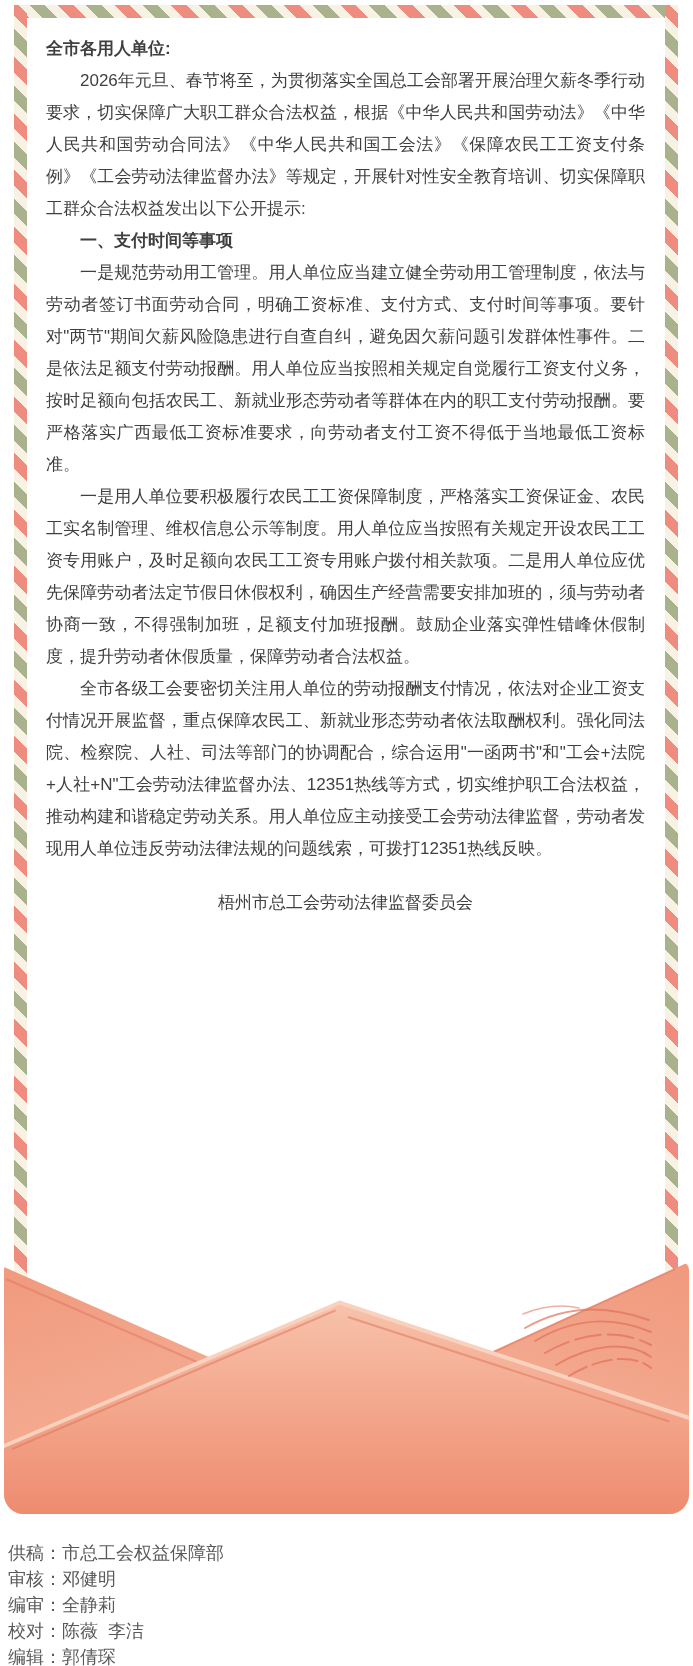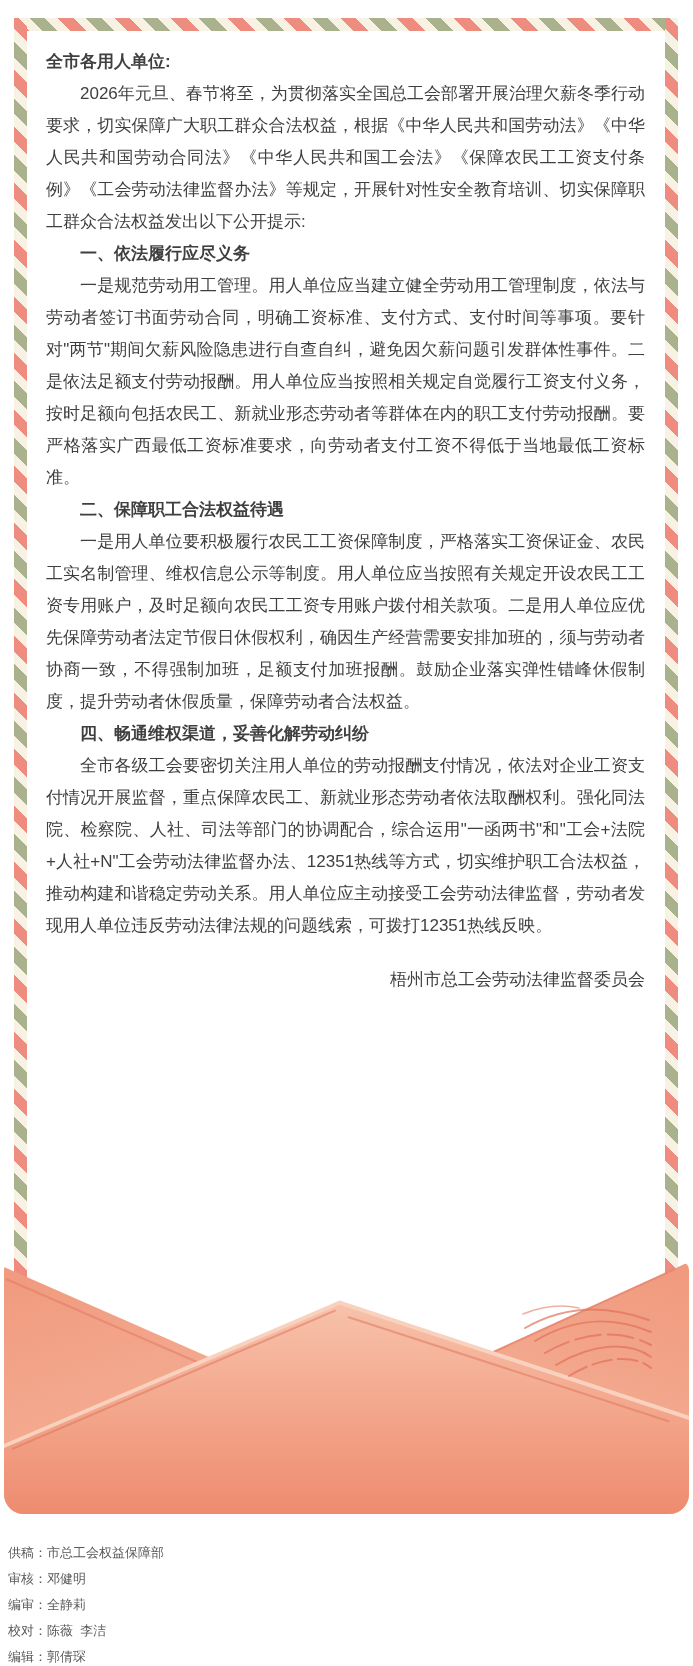--- a/index.html
+++ b/index.html
@@ -4,41 +4,41 @@
 <style>
   html,body{margin:0;padding:0;}
   body{
     width:693px;height:1666px;position:relative;background:#ffffff;
     font-family:"Liberation Sans","DejaVu Sans",sans-serif;overflow:hidden;
   }
   .page{position:absolute;inset:0;}
 
   
   .letter{
-    position:absolute;left:14px;top:18px;width:664px;height:1425px;
+    position:absolute;left:14px;top:5px;width:664px;height:1425px;
     background:#ffffff;z-index:1;
   }
   .strip{
     position:absolute;
     background:repeating-linear-gradient(45deg,
       #ee8d7f 0 11px,
       #f8f2e4 11px 20px,
       #a9b18d 20px 31px,
       #f8f2e4 31px 40px);
   }
   .strip-top{left:0;top:0;width:100%;height:13px;}
   .strip-left{left:0;top:0;width:13px;height:100%;}
   .strip-right{right:0;top:0;width:13px;height:100%;}
 
   .content{position:absolute;left:32px;right:33px;top:13px;}
   .content p{margin:0;font-size:17px;line-height:32px;color:#3f3f3f;}
   .salutation{font-weight:700;color:#1f1f1f;margin-top:15px !important;}
   .para{text-align:justify;text-indent:2em;}
   .heading{font-weight:700;color:#1f1f1f;text-indent:2em;}
-  .sign-block{margin-top:20px;text-align:right;}
+  .sign-block{margin-top:20px;text-align:center;}
   .sign-block p{line-height:35px;}
 
   
   .envelope{
     position:absolute;left:4px;top:1262px;width:685px;height:252px;
     z-index:2;border-radius:8px 8px 20px 20px;overflow:hidden;
   }
   .flap,.mound,.mound-rim{position:absolute;inset:0;}
   .flap-left{
     clip-path:polygon(0 2%,82% 100%,0 100%);
@@ -59,40 +59,38 @@
     clip-path:polygon(0 73.8%,49% 17%,100% 62.7%,100% 100%,0 100%);
     background:linear-gradient(180deg,#f8c6b0 10%,#f3a98e 55%,#ee8b6f 100%);
   }
   .mound-line{position:absolute;height:1.5px;background:rgba(224,118,96,.55);transform-origin:left center;}
   .mound-line-left{left:8px;top:186px;width:352px;transform:rotate(-23.2deg);}
   .mound-line-right{left:344px;top:54px;width:338px;transform:rotate(18deg);}
   .waves{position:absolute;right:36px;top:38px;width:132px;height:84px;}
 
   
   .credits{position:absolute;left:8px;top:1540px;z-index:1;}
-  .credits p{margin:0;font-size:13px;line-height:26px;color:#595959;white-space:pre;}
+  .credits p{margin:0;font-size:18px;line-height:26px;color:#595959;white-space:pre;}
 </style>
 </head>
 <body>
 
 <div class="page">
 
   <div class="letter">
     <div class="strip strip-top"></div>
     <div class="strip strip-left"></div>
     <div class="strip strip-right"></div>
 
     <div class="content">
       <p class="salutation">全市各用人单位:</p>
       <p class="para">2026年元旦、春节将至，为贯彻落实全国总工会部署开展治理欠薪冬季行动要求，切实保障广大职工群众合法权益，根据《中华人民共和国劳动法》《中华人民共和国劳动合同法》《中华人民共和国工会法》《保障农民工工资支付条例》《工会劳动法律监督办法》等规定，开展针对性安全教育培训、切实保障职工群众合法权益发出以下公开提示:</p>
-      <p class="heading">一、依法履行应尽义务</p>
+      <p class="heading">一、支付时间等事项</p>
       <p class="para">一是规范劳动用工管理。用人单位应当建立健全劳动用工管理制度，依法与劳动者签订书面劳动合同，明确工资标准、支付方式、支付时间等事项。要针对"两节"期间欠薪风险隐患进行自查自纠，避免因欠薪问题引发群体性事件。二是依法足额支付劳动报酬。用人单位应当按照相关规定自觉履行工资支付义务，按时足额向包括农民工、新就业形态劳动者等群体在内的职工支付劳动报酬。要严格落实广西最低工资标准要求，向劳动者支付工资不得低于当地最低工资标准。</p>
-      <p class="heading">二、保障职工合法权益待遇</p>
       <p class="para">一是用人单位要积极履行农民工工资保障制度，严格落实工资保证金、农民工实名制管理、维权信息公示等制度。用人单位应当按照有关规定开设农民工工资专用账户，及时足额向农民工工资专用账户拨付相关款项。二是用人单位应优先保障劳动者法定节假日休假权利，确因生产经营需要安排加班的，须与劳动者协商一致，不得强制加班，足额支付加班报酬。鼓励企业落实弹性错峰休假制度，提升劳动者休假质量，保障劳动者合法权益。</p>
-      <p class="heading">四、畅通维权渠道，妥善化解劳动纠纷</p>
       <p class="para">全市各级工会要密切关注用人单位的劳动报酬支付情况，依法对企业工资支付情况开展监督，重点保障农民工、新就业形态劳动者依法取酬权利。强化同法院、检察院、人社、司法等部门的协调配合，综合运用"一函两书"和"工会+法院+人社+N"工会劳动法律监督办法、12351热线等方式，切实维护职工合法权益，推动构建和谐稳定劳动关系。用人单位应主动接受工会劳动法律监督，劳动者发现用人单位违反劳动法律法规的问题线索，可拨打12351热线反映。</p>
 
       <div class="sign-block">
         <p>梧州市总工会劳动法律监督委员会</p>
       </div>
     </div>
   </div>
 
   <div class="envelope">
     <div class="flap flap-left"></div>

